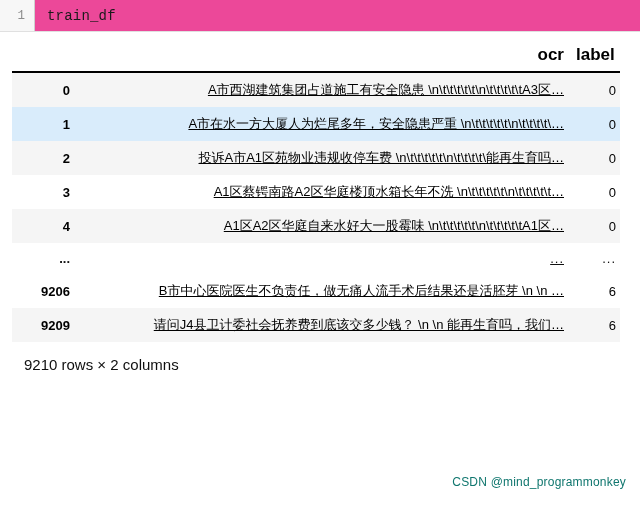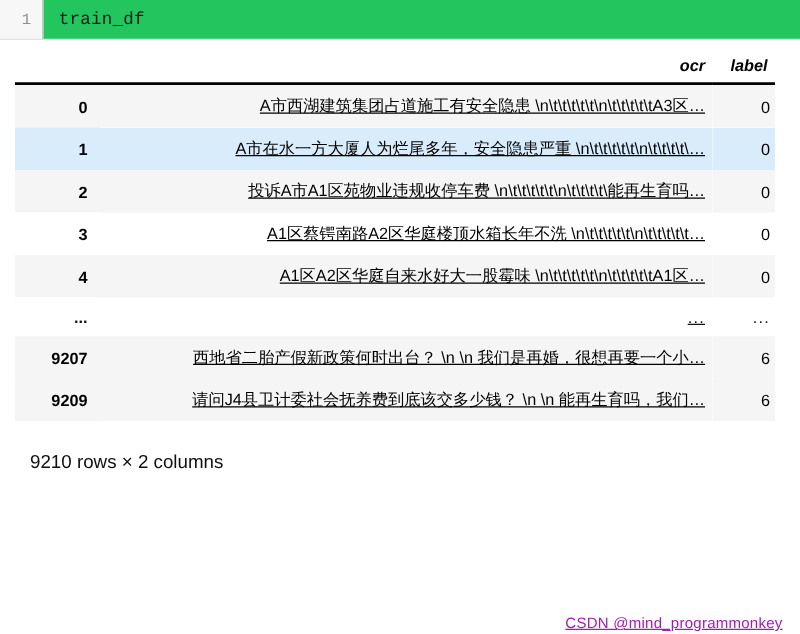--- a/index.html
+++ b/index.html
@@ -35,21 +35,21 @@
     font-family: "Liberation Mono", "DejaVu Sans Mono", monospace;
     font-size: 12.5px;
     color: #8d8d8d;
   }
   .cell-input {
     flex: 1;
     display: flex;
     align-items: center;
     padding-left: 12px;
     box-sizing: border-box;
-    background: #22c55e;
+    background: #ec4899;
     border-left: 1px solid #cfcfcf;
     font-family: "Liberation Mono", "DejaVu Sans Mono", monospace;
     font-size: 14px;
     color: #1a1a1a;
     letter-spacing: 0.2px;
   }
 
   
   .output-area {
     padding: 0 12px;
@@ -60,27 +60,26 @@
   table.dataframe {
     border-collapse: collapse;
     width: 608px;
     margin-top: 13px;
     font-size: 13px;
     table-layout: fixed;
   }
   table.dataframe thead th {
     text-align: right;
     font-weight: bold;
-    font-size: 13px;
+    font-size: 17px;
     padding: 0 6px 6px 6px;
     vertical-align: bottom;
     background: #ffffff;
     border: none;
     white-space: nowrap;
-    font-style: italic;
   }
   table.dataframe thead tr.head-row th.corner {
     border: none;
   }
   table.dataframe thead tr {
     border-bottom: 2px solid #000000;
   }
   table.dataframe tbody th {
     text-align: right;
     font-weight: bold;
@@ -130,36 +129,35 @@
     font-weight: normal;
   }
 
   
   col.c-index { width: 68px; }
   col.c-ocr   { width: 490px; }
   col.c-label { width: 50px; }
 
   
   .df-footer {
-    margin-top: 24px;
+    margin-top: 14px;
     padding-left: 12px;
     font-size: 15px;
     color: #0f0f0f;
   }
 
   
   .watermark {
     position: absolute;
     right: 14px;
-    bottom: 2px;
+    bottom: 18px;
     font-size: 12px;
-    color: #a21caf;
+    color: #0f766e;
     letter-spacing: 0.2px;
     white-space: nowrap;
-    text-decoration: underline;
   }
 </style>
 </head>
 <body>
 
 <div class="cell-row">
   <div class="cell-prompt">1</div>
   <div class="cell-input">train_df</div>
 </div>
 
@@ -201,23 +199,23 @@
       <tr class="stripe">
         <th>4</th>
         <td class="col-ocr">A1区A2区华庭自来水好大一股霉味 \n\t\t\t\t\t\n\t\t\t\t\tA1区…</td>
         <td class="col-label">0</td>
       </tr>
       <tr class="plain ellipsis-row">
         <th>...</th>
         <td class="col-ocr ell">...</td>
         <td class="col-label ell">...</td>
       </tr>
-      <tr class="stripe">
-        <th>9207</th>
-        <td class="col-ocr">西地省二胎产假新政策何时出台？ \n \n     我们是再婚，很想再要一个小…</td>
+      <tr class="plain">
+        <th>9206</th>
+        <td class="col-ocr">B市中心医院医生不负责任，做无痛人流手术后结果还是活胚芽 \n \n      …</td>
         <td class="col-label">6</td>
       </tr>
       <tr class="stripe">
         <th>9209</th>
         <td class="col-ocr">请问J4县卫计委社会抚养费到底该交多少钱？ \n \n      能再生育吗，我们…</td>
         <td class="col-label">6</td>
       </tr>
     </tbody>
   </table>
 

